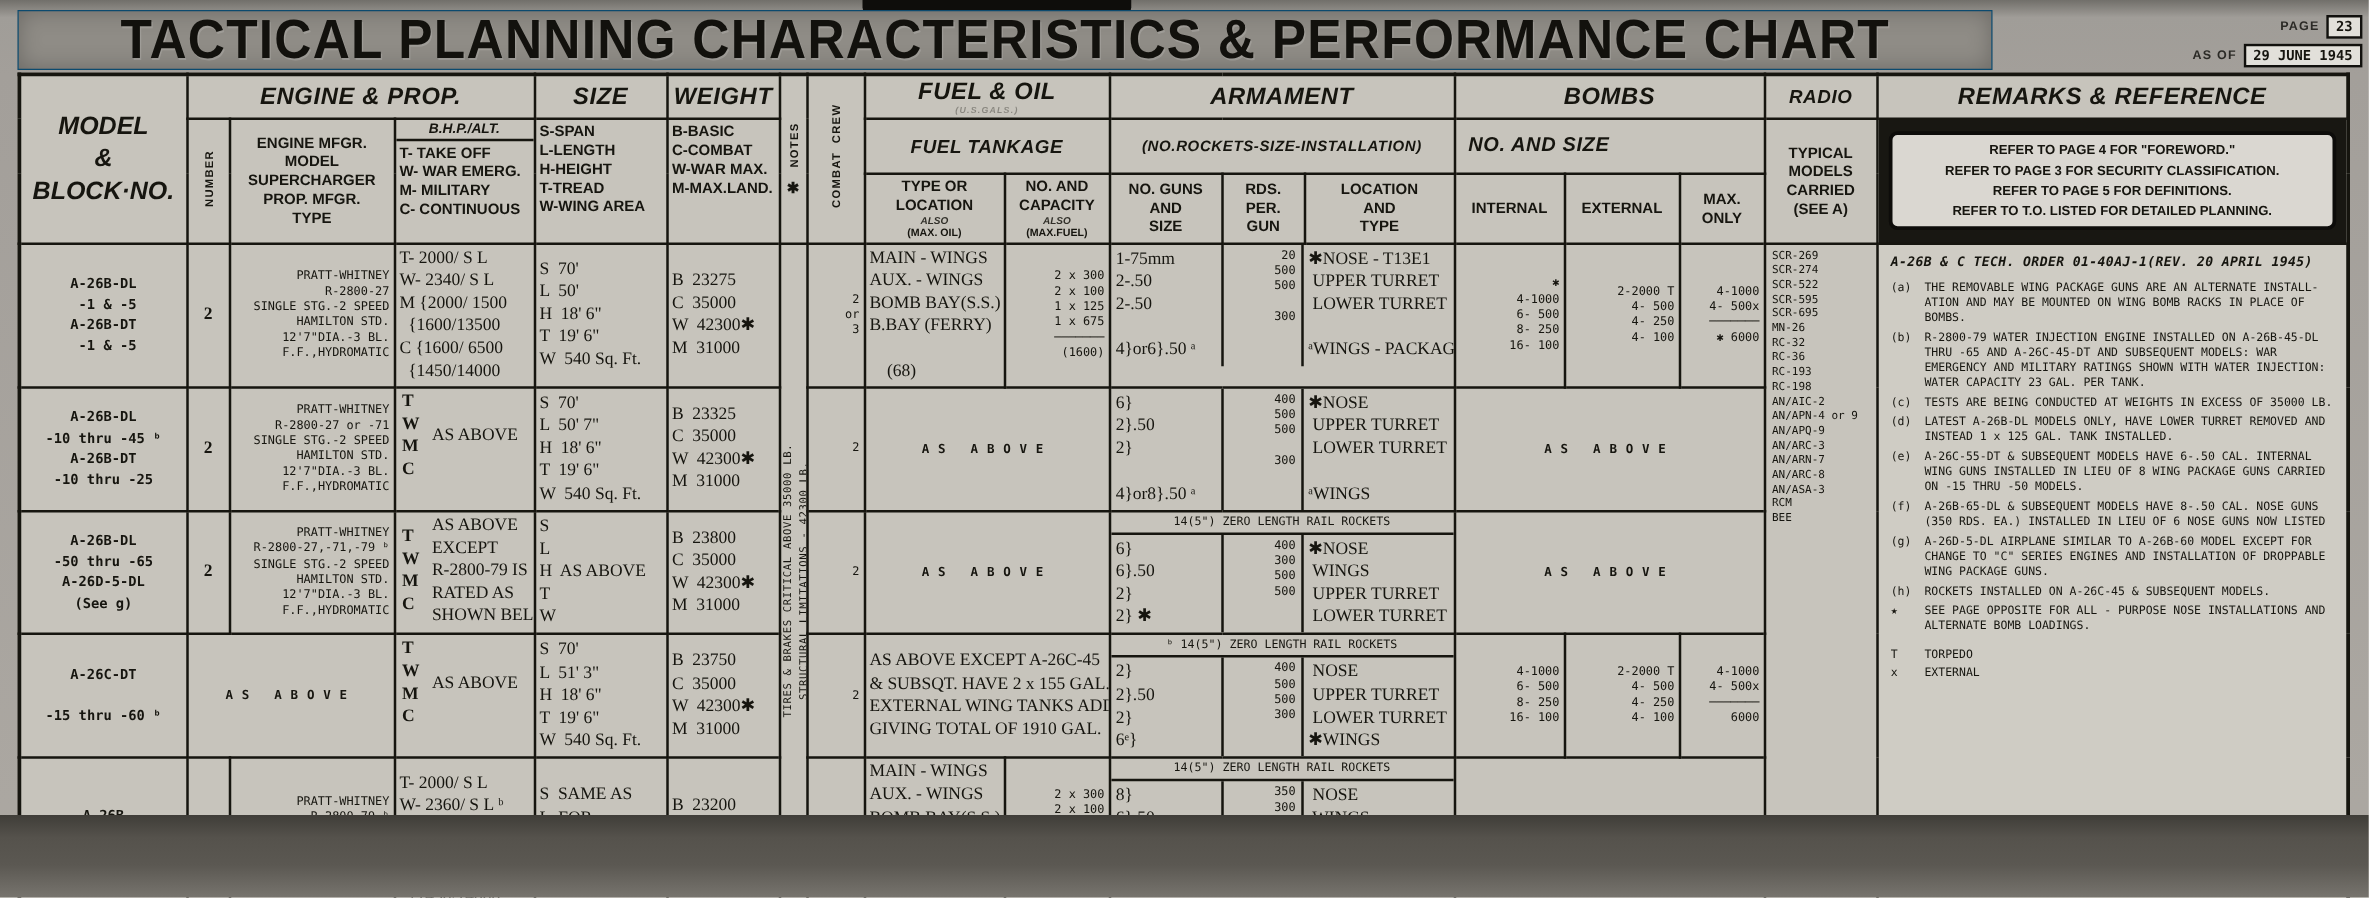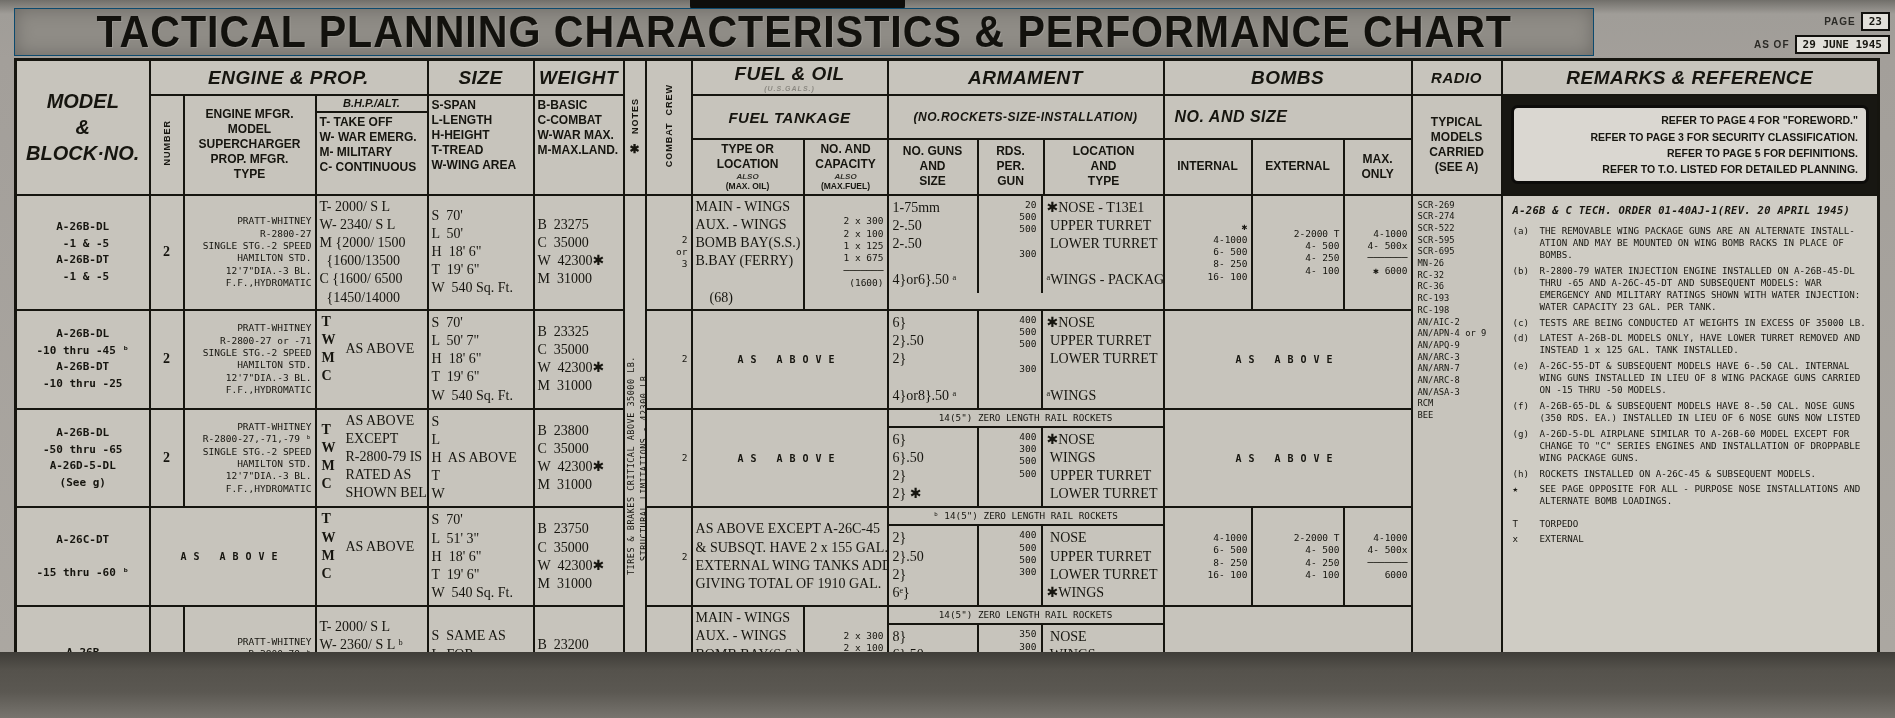--- a/index.html
+++ b/index.html
@@ -62,21 +62,21 @@
   .model-note{font-family:"DejaVu Serif",serif;font-style:italic;font-weight:bold;font-size:10.5px;line-height:1.6;text-align:center;white-space:pre;margin-top:6px;}
   .bhp-flex{display:flex;align-items:center;gap:10px;height:100%;padding-left:2px;}
   .arm-td{padding:0;}
   .rockets-line{font-family:"DejaVu Sans Mono","DejaVu Sans",monospace;font-size:9.3px;text-align:center;border-bottom:2px solid var(--ink);padding:2px 0 3px;}
   .arm-grid{display:grid;grid-template-columns:90px 64px auto;}
   .arm-grid > div{padding:3px 4px;border-right:2px solid var(--ink);}
   .arm-grid > div:last-child{border-right:none;}
   .refer-cell{background:#181712;padding:6px 8px;vertical-align:middle;}
   .refer-box{
     background:#dad7d1;border:3px solid #0d0c0a;border-radius:7px;
-    padding:4px 8px;font-size:10.5px;font-weight:bold;line-height:1.55;white-space:nowrap;text-align:right;
+    padding:4px 8px;font-size:10.5px;font-weight:bold;line-height:1.55;white-space:nowrap;
   }
   .remarks-cell{padding:8px 10px 4px;background:var(--paper2);}
   .remark-title{font-family:"DejaVu Sans Mono","DejaVu Sans",monospace;font-style:italic;font-weight:bold;font-size:10.5px;margin-bottom:9px;letter-spacing:.3px;}
   .remark-item{display:flex;gap:5px;font-family:"DejaVu Sans Mono","DejaVu Sans",monospace;font-size:9.2px;line-height:1.32;margin-bottom:3.5px;}
   .remark-item .lab{width:22px;flex:none;}
   .remark-foot{margin-top:10px;}
   .radio-cell{padding:4px 5px;}
   .radio-list{font-family:"DejaVu Sans Mono","DejaVu Sans",monospace;font-size:8.8px;line-height:1.33;white-space:pre;}
   .colnum{font-weight:bold;font-size:11px;text-align:center;vertical-align:middle;padding:0 2px;background:var(--paper2);}
   .col-first{display:flex;align-items:center;justify-content:space-between;padding:0 28px 0 2px;}

